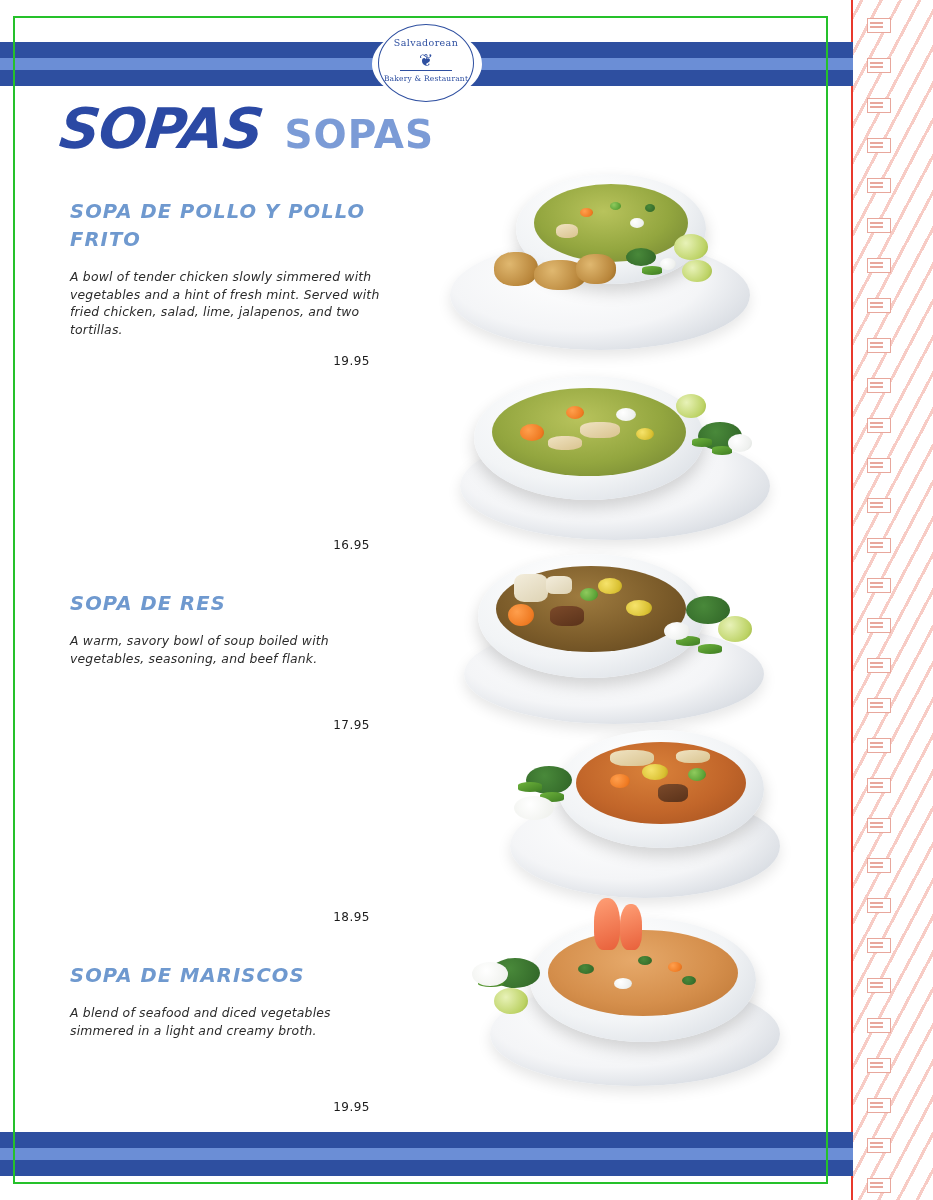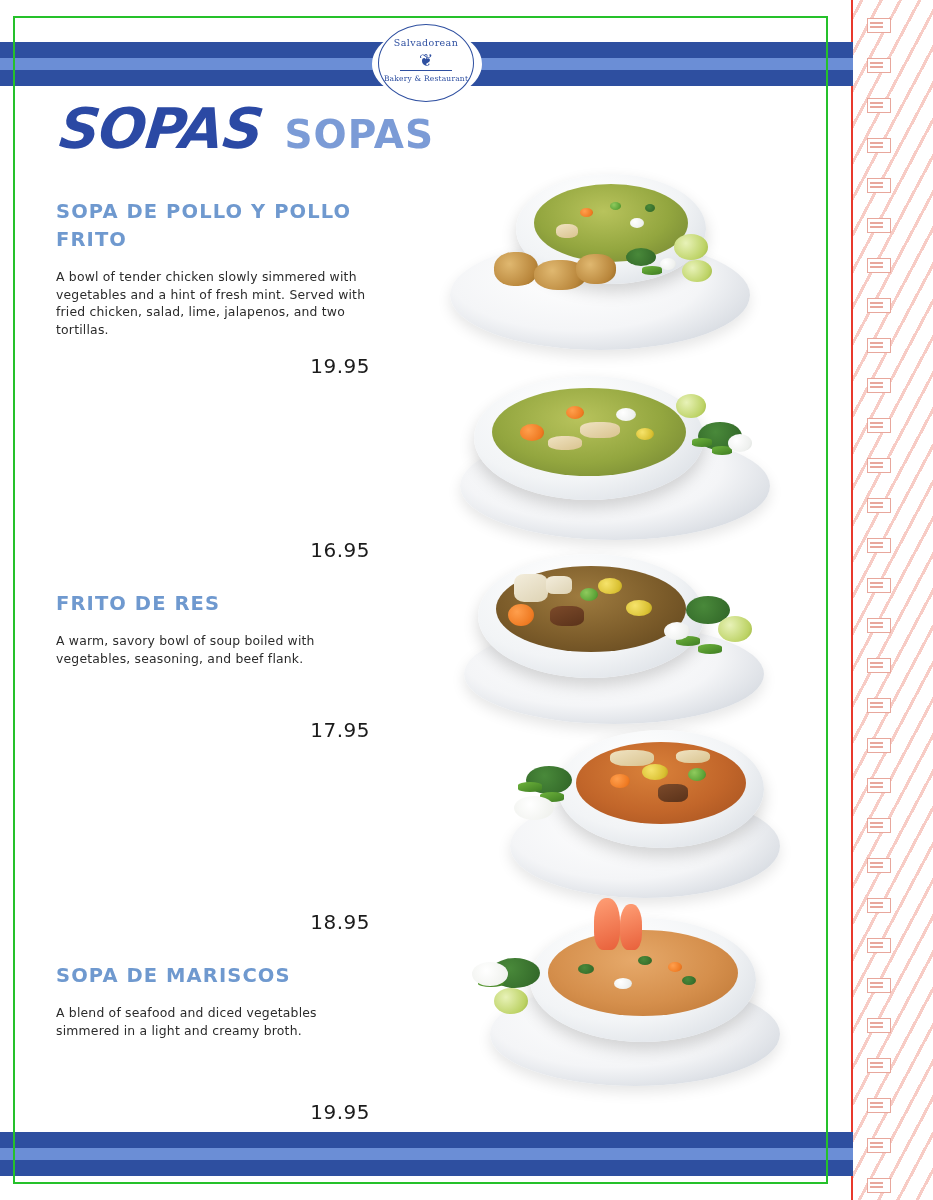--- a/index.html
+++ b/index.html
@@ -190,22 +190,23 @@
     position: absolute;
     left: 0; top: 176px;
     width: 853px;
   }
   .menu-item {
     position: relative;
     width: 853px;
   }
   .item-text {
     position: absolute;
-    left: 56px;
+    left: 70px;
     width: 320px;
+    font-style: italic;
   }
   .item-name {
     color: #6f99cf;
     font-family: "DejaVu Sans", sans-serif;
     font-weight: bold;
     font-size: 19.5px;
     letter-spacing: 1.1px;
     line-height: 28px;
     margin: 0 0 14px 0;
   }
@@ -217,21 +218,21 @@
     letter-spacing: .2px;
     margin: 0;
   }
   .item-price {
     position: absolute;
     left: 250px;
     width: 120px;
     text-align: right;
     color: #1b1b1b;
     font-family: "DejaVu Sans", sans-serif;
-    font-size: 20px;
+    font-size: 12px;
     letter-spacing: .5px;
   }
   .item-photo {
     position: absolute;
     left: 430px;
     width: 380px;
   }
 
   
   .dish {
@@ -382,21 +383,21 @@
           <div class="bit veg-chili" style="left:262px; top:62px; width:20px; height:9px;"></div>
           <div class="bit veg-chili" style="left:282px; top:70px; width:20px; height:9px;"></div>
           <div class="bit veg-white" style="left:298px; top:58px; width:24px; height:18px;"></div>
           <div class="bit veg-lime" style="left:246px; top:18px; width:30px; height:24px;"></div>
         </div>
       </div>
     </div>
 
     <div class="menu-item" style="height:178px">
       <div class="item-text" style="top:32px">
-        <p class="item-name">FRITO DE RES</p>
+        <p class="item-name">SOPA DE RES</p>
         <p class="item-desc">A warm, savory bowl of soup boiled with vegetables, seasoning, and beef flank.</p>
       </div>
       <div class="item-price" style="top:160px">17.95</div>
       <div class="item-photo" style="top:-6px">
         <div class="dish">
           <div class="plate" style="left:34px; top:72px; width:300px; height:100px;"></div>
           <div class="bowl-outer" style="left:48px; top:2px;  width:226px; height:124px;"></div>
           <div class="broth brown" style="left:66px; top:14px; width:190px; height:86px;"></div>
           <div class="bit veg-yucca" style="left:84px;  top:22px; width:34px; height:28px;"></div>
           <div class="bit veg-carrot" style="left:78px; top:52px; width:26px; height:22px;"></div>

